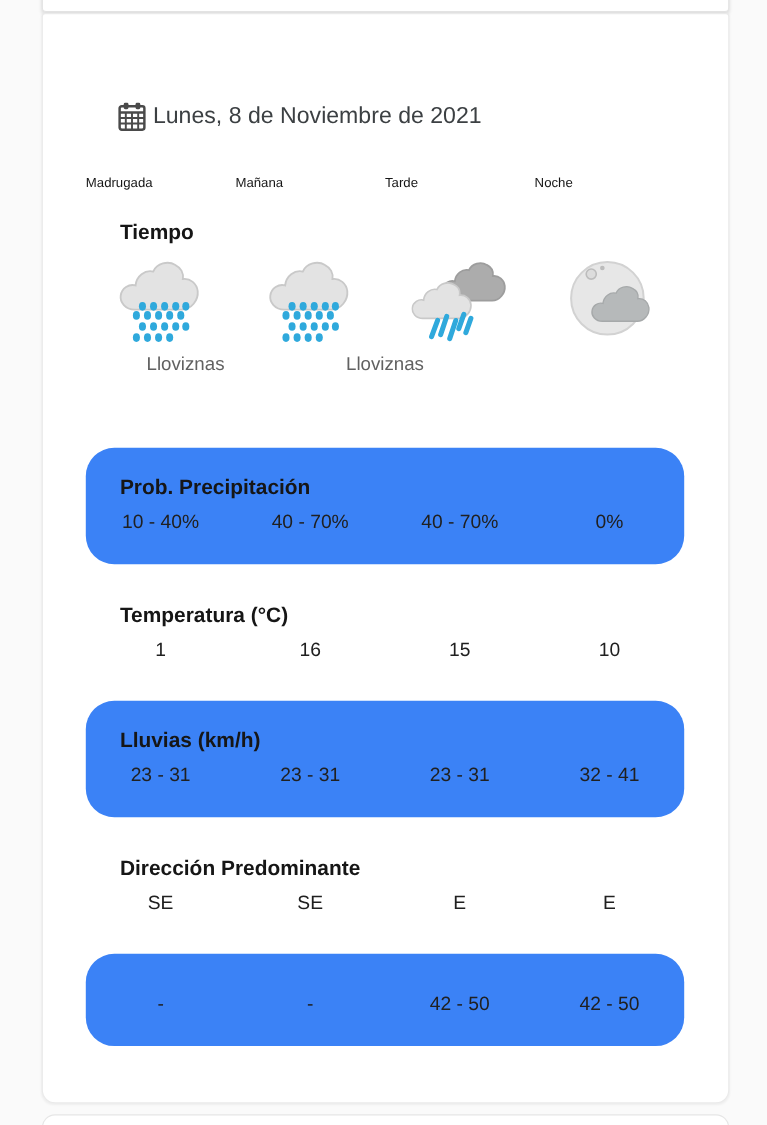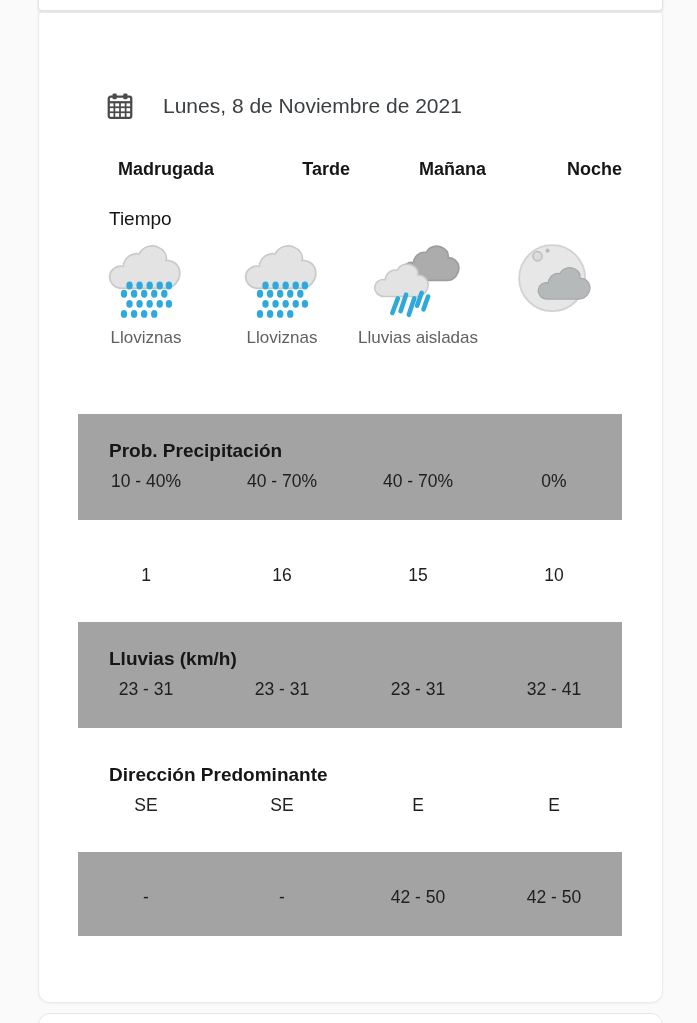--- a/index.html
+++ b/index.html
@@ -18,51 +18,51 @@
   .next-card{
     position:absolute;left:38px;right:34px;top:1013px;height:16px;
     background:#fff;border:1px solid #e6e6e6;border-radius:12px 12px 0 0;
   }
   .card{
     position:absolute;left:38px;right:34px;top:12px;bottom:20px;
     background:#fff;border:1px solid #eaeaea;border-radius:3px 3px 12px 12px;
     box-shadow:0 1px 2px rgba(0,0,0,.05);
   }
   .date-row{
-    display:flex;align-items:center;gap:28px;
+    display:flex;align-items:center;gap:4px;
     margin:78px 0 0 66px;
     font-size:21px;color:#3c4043;
   }
   .cal-icon{width:30px;height:30px;flex:0 0 auto;}
   .col-headers{
     display:grid;grid-template-columns:repeat(4,1fr);
-    margin:38px 40px 0 39px;text-align:right;
-    font-weight:700;font-size:18px;color:#161616;
+    margin:38px 40px 0 39px;text-align:left;
+    font-weight:400;font-size:12px;color:#161616;
   }
   .tiempo-title{
     margin:28px 0 0 70px;height:24px;
-    font-weight:400;font-size:19px;color:#161616;
+    font-weight:700;font-size:19px;color:#161616;
   }
   .icons-row{
     display:grid;grid-template-columns:repeat(4,1fr);
     margin:4px 40px 0 39px;justify-items:center;
   }
   .wicon{width:88px;height:88px;display:block;}
   .wicon svg{width:88px;height:88px;display:block;}
   .labels-row{
-    display:grid;grid-template-columns:repeat(4,1fr);
+    display:grid;grid-template-columns:repeat(3,1fr);
     margin:0 40px 0 39px;text-align:center;min-height:60px;
   }
   .wlabel{
     display:inline-block;text-align:left;max-width:120px;
     font-size:17px;line-height:1.7;color:#616161;
   }
   .sections{margin-top:30px;}
   .section{margin:0 40px 0 39px;padding:36px 0 37px;}
-  .section.shaded{background:#a3a3a3;padding:26px 0 29px;}
+  .section.shaded{background:#3b82f6;padding:26px 0 29px;border-radius:26px;}
   .section-label{
     padding-left:31px;font-weight:700;font-size:19px;line-height:22px;color:#161616;
   }
   .value-grid{
     display:grid;grid-template-columns:repeat(4,1fr);
     margin-top:9px;text-align:center;font-size:17.5px;line-height:20px;color:#202020;
   }
 </style>
 </head>
 <body>
@@ -81,22 +81,22 @@
       <line x1="3" y1="13" x2="21" y2="13" stroke-width="1.4"></line>
       <line x1="3" y1="17" x2="21" y2="17" stroke-width="1.4"></line>
       <rect x="6" y="2" width="3.4" height="4.6" rx="1" fill="#4a4a4a" stroke="none"></rect>
       <rect x="14.6" y="2" width="3.4" height="4.6" rx="1" fill="#4a4a4a" stroke="none"></rect>
     </svg>
     <span>Lunes, 8 de Noviembre de 2021</span>
   </div>
 
   <div class="col-headers">
       <div>Madrugada</div>
+      <div>Mañana</div>
       <div>Tarde</div>
-      <div>Mañana</div>
       <div>Noche</div>
     </div>
 
   <div class="tiempo-title">Tiempo</div>
 
   <div class="icons-row">
       <span class="wicon">
         <svg viewBox="0 0 96 96">
           <ellipse cx="30" cy="52" rx="3.5" ry="4.3" fill="#2fa9dc"></ellipse>
           <ellipse cx="41" cy="52" rx="3.5" ry="4.3" fill="#2fa9dc"></ellipse>
@@ -173,34 +173,34 @@
           <circle cx="30" cy="22" r="5" fill="#dcdcdc" stroke="#bcbcbc" stroke-width="1.6"></circle>
           <circle cx="41" cy="16" r="2.3" fill="#bcbcbc"></circle>
           <path d="M 22,60 C 12,60 6,52 7,45 C 8,37 16,32 23,34 C 24,24 33,17 42,19 C 46,10 58,7 66,12 C 72,15 75,21 74,27 C 82,26 89,32 90,40 C 91,50 83,60 73,60 Z" transform="translate(26,28) scale(0.68)" fill="#b6b9ba" stroke="#a6a9aa" stroke-width="2"></path>
         </svg>
       </span>
     </div>
 
   <div class="labels-row">
       <div><span class="wlabel">Lloviznas</span></div>
       <div><span class="wlabel">Lloviznas</span></div>
-      <div><span class="wlabel">Lluvias aisladas</span></div>
     </div>
 
   <div class="sections">
       <div class="section shaded">
         <div class="section-label">Prob. Precipitación</div>
         <div class="value-grid">
           <div>10 - 40%</div>
           <div>40 - 70%</div>
           <div>40 - 70%</div>
           <div>0%</div>
         </div>
       </div>
       <div class="section">
+        <div class="section-label">Temperatura (°C)</div>
         <div class="value-grid">
           <div>1</div>
           <div>16</div>
           <div>15</div>
           <div>10</div>
         </div>
       </div>
       <div class="section shaded">
         <div class="section-label">Lluvias (km/h)</div>
         <div class="value-grid">

